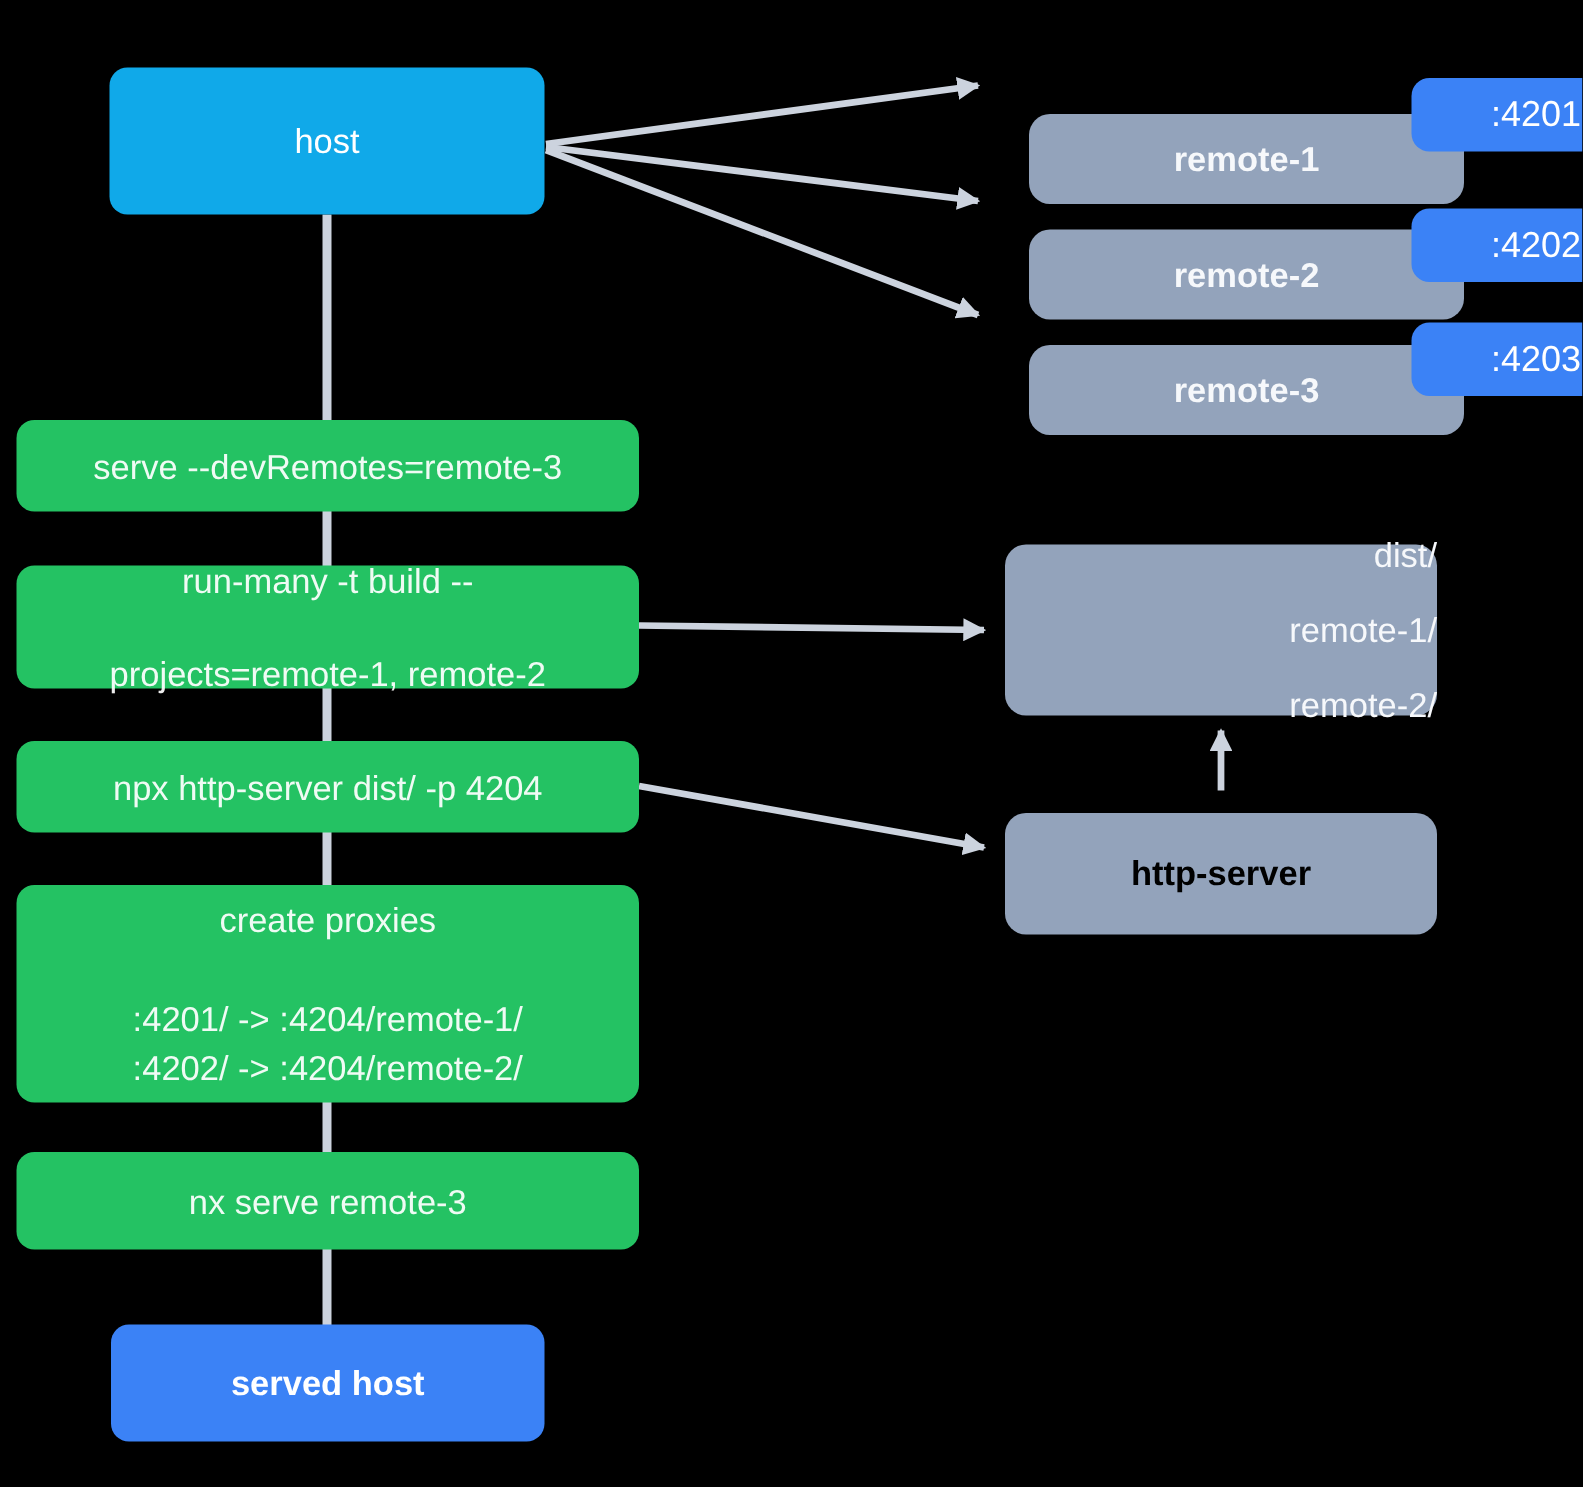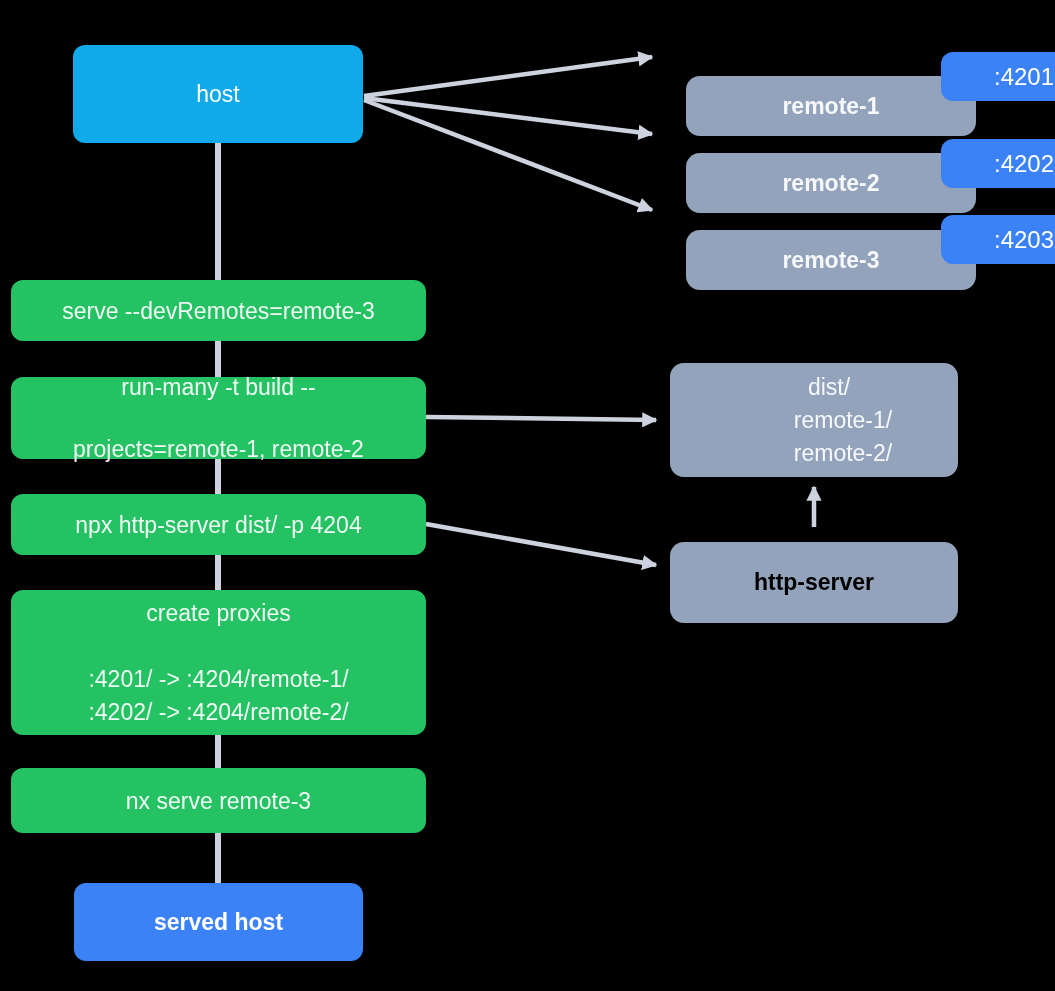--- a/index.html
+++ b/index.html
@@ -83,23 +83,23 @@
   .step-run-many   { top: 377px; height: 82px; gap: 28px; }
   .step-http-cmd   { top: 494px; height: 61px; }
   .step-proxies    { top: 590px; height: 145px; line-height: 33px; }
   .step-nx-serve   { top: 768px; height: 65px; }
   .spacer-line { height: 33px; }
   .node-dist {
     left: 670px; top: 363px; width: 288px; height: 114px;
     background: var(--node-slate);
     border-radius: 14px;
     flex-direction: column;
-    align-items: center;
+    align-items: flex-end;
     padding-left: 30px;
-    color: #f6f8fb; font-size: 23px; line-height: 33px; font-weight: 400;
+    color: #f6f8fb; font-size: 23px; line-height: 33px; font-weight: 400; gap: 17px;
   }
   .dist-child { margin-left: 28px; }
   .node-http-server {
     left: 670px; top: 526px; width: 288px; height: 81px;
     background: var(--node-slate);
     border-radius: 14px;
     color: #000000; font-weight: 700; font-size: 23px; margin-top: 16px;
   }
   .node-served-host {
     left: 74px; top: 883px; width: 289px; height: 78px;

